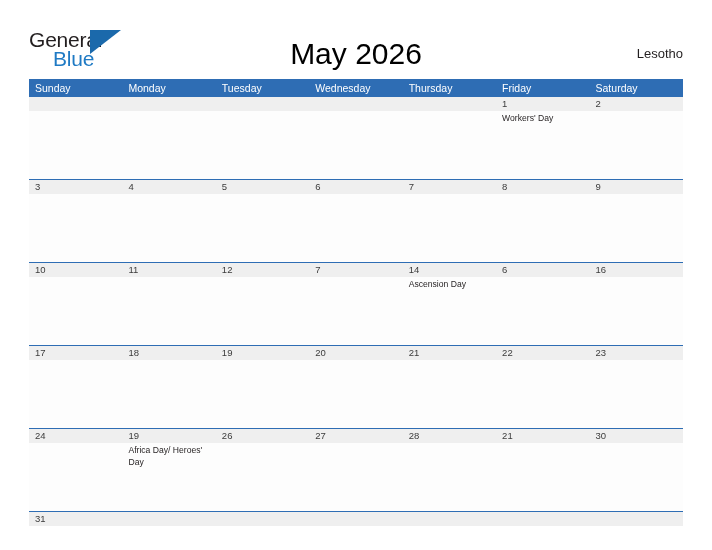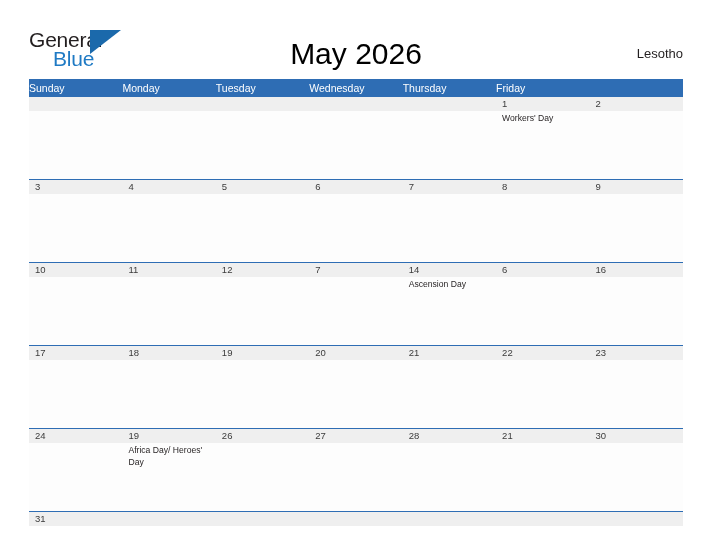--- a/index.html
+++ b/index.html
@@ -94,20 +94,21 @@
 
   #weekday-header {
     display: flex;
     width: 654px;
     height: 18px;
     background: #2e6db4;
   }
   .weekday-cell {
     width: 93.43px;
     box-sizing: border-box;
+    padding-left: 6px;
     font-size: 10.5px;
     color: #ffffff;
     line-height: 18px;
     white-space: nowrap;
     overflow: hidden;
   }
 
   .week-row {
     width: 654px;
     position: relative;
@@ -166,20 +167,21 @@
 </div>
 
 <div id="calendar">
   <div id="weekday-header">
       <div class="weekday-cell">Sunday</div>
       <div class="weekday-cell">Monday</div>
       <div class="weekday-cell">Tuesday</div>
       <div class="weekday-cell">Wednesday</div>
       <div class="weekday-cell">Thursday</div>
       <div class="weekday-cell">Friday</div>
+      <div class="weekday-cell">Saturday</div>
     </div>
   <div id="weeks-container">
       <div class="week-row first">
         <div class="daynum-band">
           <div class="daynum-cell"></div>
           <div class="daynum-cell"></div>
           <div class="daynum-cell"></div>
           <div class="daynum-cell"></div>
           <div class="daynum-cell"></div>
           <div class="daynum-cell">1</div>

